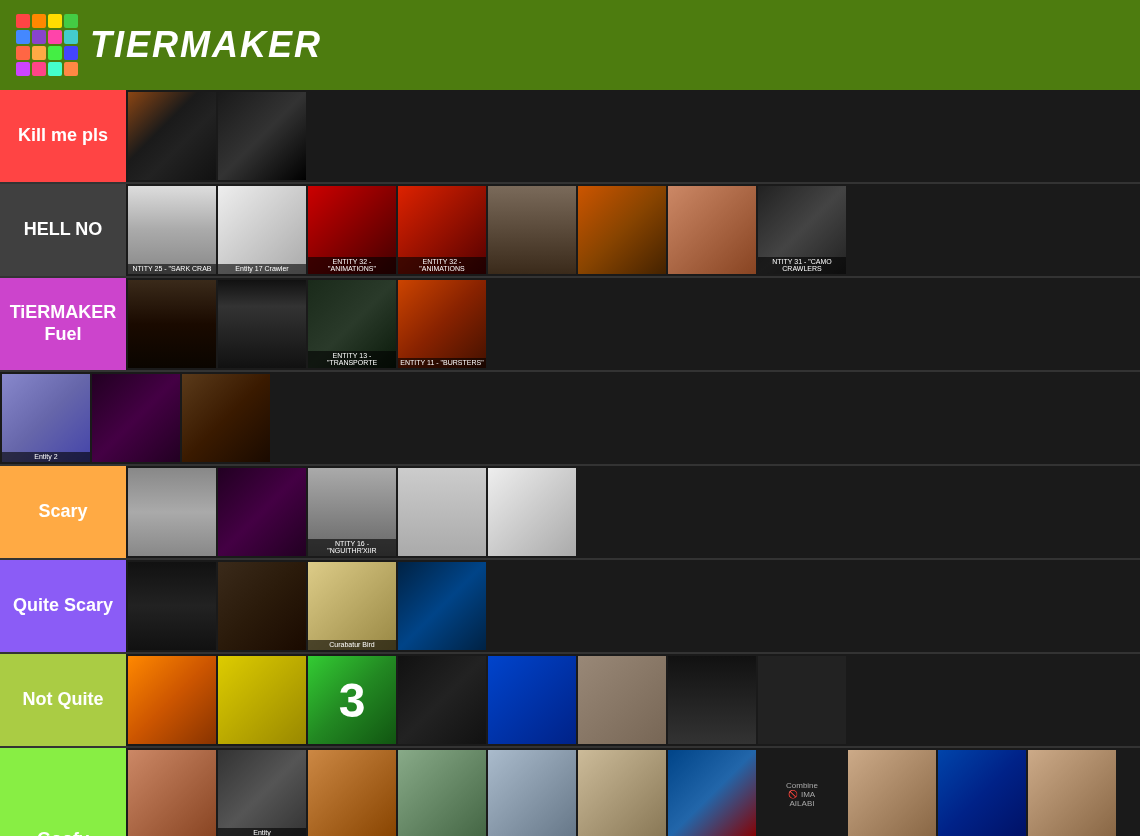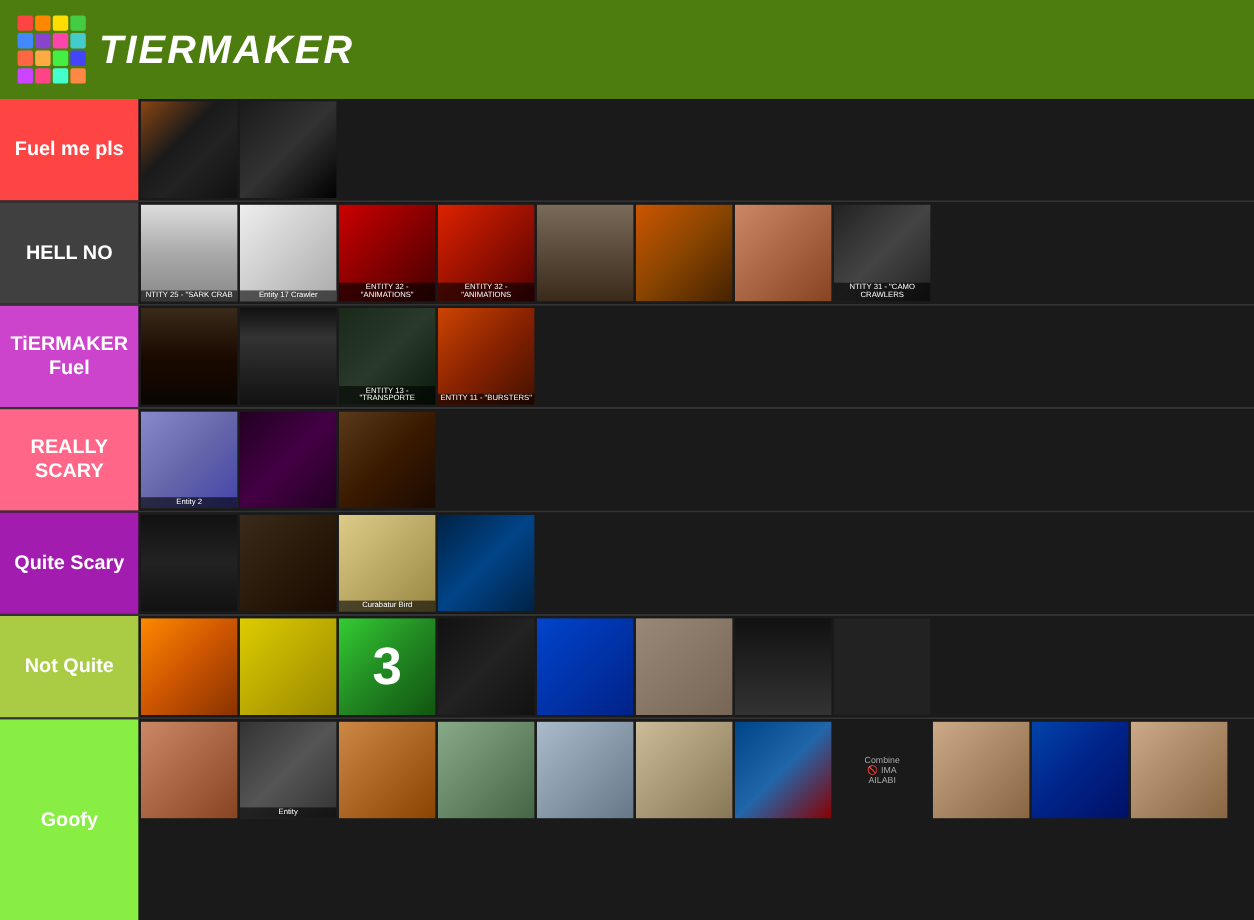--- a/index.html
+++ b/index.html
@@ -129,21 +129,21 @@
     .img-tan { background: linear-gradient(135deg, #ccaa88 0%, #aa8866 50%, #886644 100%); }
     .img-mouse { background: linear-gradient(135deg, #0044aa 0%, #002288 50%, #001166 100%); }
     .img-cracked { background: linear-gradient(135deg, #ccaa88 0%, #aa8866 50%, #886644 100%); }
 
     
     .tier-kill { background-color: #ff4444; }
     .tier-hellno { background-color: #404040; }
     .tier-nightmare { background-color: #cc44cc; }
     .tier-reallyscary { background-color: #ff6688; }
     .tier-scary { background-color: #ffaa44; }
-    .tier-quitescary { background-color: #a21caf; }
+    .tier-quitescary { background-color: #8b5cf6; }
     .tier-notscary { background-color: #aacc44; }
     .tier-goofy { background-color: #88ee44; }
 
     
     .lc1 { background: #ff4444; }
     .lc2 { background: #ff8800; }
     .lc3 { background: #ffdd00; }
     .lc4 { background: #44cc44; }
     .lc5 { background: #4488ff; }
     .lc6 { background: #8844cc; }
@@ -204,21 +204,21 @@
       <div class="logo-icon-cell lc12"></div>
       <div class="logo-icon-cell lc13"></div>
       <div class="logo-icon-cell lc14"></div>
       <div class="logo-icon-cell lc15"></div>
       <div class="logo-icon-cell lc16"></div>
     </div>
     <div class="logo-text">TiERMAKER</div>
   </div>
 
   <div class="tier-row">
-    <div class="tier-label tier-kill">Fuel me pls</div>
+    <div class="tier-label tier-kill">Kill me pls</div>
     <div class="tier-items">
       <div class="tier-item">
         <div class="tier-item-inner img-dark-smile">
           
         </div>
       </div>
       <div class="tier-item">
         <div class="tier-item-inner img-smile2">
           
         </div>
@@ -275,35 +275,55 @@
         <div class="tier-item-label">ENTITY 13 - "TRANSPORTE</div>
       </div>
       <div class="tier-item">
         <div class="tier-item-inner img-entity11"></div>
         <div class="tier-item-label">ENTITY 11 - "BURSTERS"</div>
       </div>
     </div>
   </div>
 
   <div class="tier-row">
-    <div class="tier-label tier-reallyscary">REALLY SCARY</div>
     <div class="tier-items">
       <div class="tier-item">
         <div class="tier-item-inner img-window"></div>
         <div class="tier-item-label">Entity 2</div>
       </div>
       <div class="tier-item">
         <div class="tier-item-inner img-dark-figure"></div>
       </div>
       <div class="tier-item">
         <div class="tier-item-inner img-entity-brown"></div>
       </div>
     </div>
   </div>
 
+  <div class="tier-row">
+    <div class="tier-label tier-scary">Scary</div>
+    <div class="tier-items">
+      <div class="tier-item">
+        <div class="tier-item-inner img-ghost"></div>
+      </div>
+      <div class="tier-item">
+        <div class="tier-item-inner img-dark-figure"></div>
+      </div>
+      <div class="tier-item">
+        <div class="tier-item-inner img-entity16"></div>
+        <div class="tier-item-label">NTITY 16 - "NGUITHR'XIIR</div>
+      </div>
+      <div class="tier-item">
+        <div class="tier-item-inner" style="background: linear-gradient(180deg, #ccc 0%, #aaa 100%);"></div>
+      </div>
+      <div class="tier-item">
+        <div class="tier-item-inner img-sketch"></div>
+      </div>
+    </div>
+  </div>
 
   <div class="tier-row">
     <div class="tier-label tier-quitescary">Quite Scary</div>
     <div class="tier-items">
       <div class="tier-item">
         <div class="tier-item-inner img-anglerfish"></div>
       </div>
       <div class="tier-item">
         <div class="tier-item-inner img-spider2"></div>
       </div>

